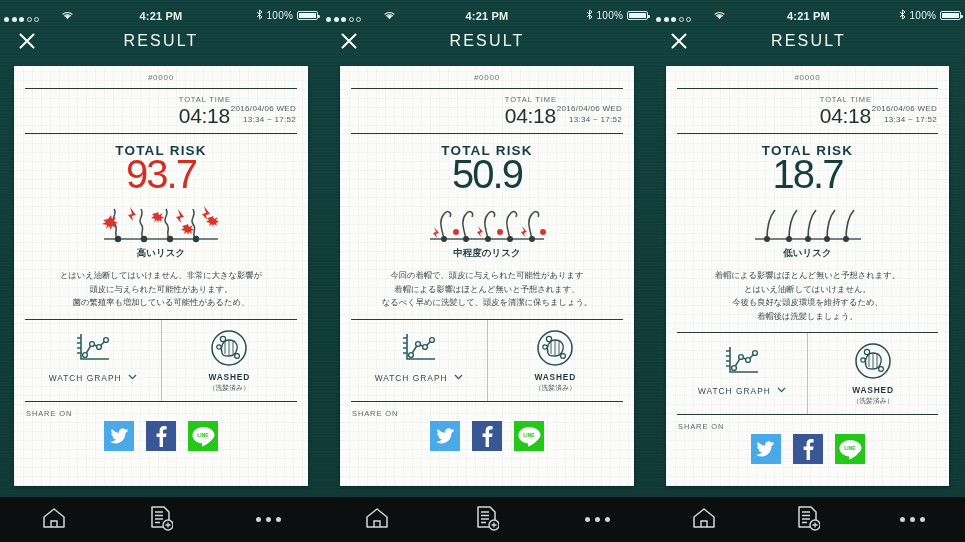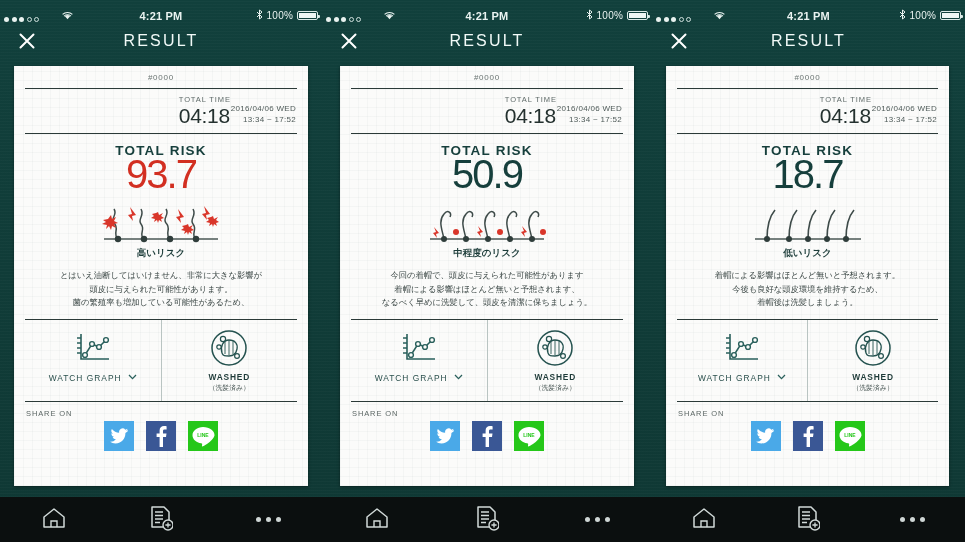--- a/index.html
+++ b/index.html
@@ -643,20 +643,21 @@
                 <circle cx="75" cy="42" r="3"></circle>
               <circle cx="94" cy="42" r="3"></circle>
                 <circle cx="113" cy="42" r="3"></circle>
             </g>
           </svg>
           <div class="risk-label">低いリスク</div>
         </div>
 
         <div class="desc">
           <div>着帽による影響はほとんど無いと予想されます。</div>
+          <div>とはいえ油断してはいけません。</div>
           <div>今後も良好な頭皮環境を維持するため、</div>
           <div>着帽後は洗髪しましょう。</div>
         </div>
 
         <div class="actions">
           <div class="action">
             <span class="act-icon">
               <svg width="40" height="34" viewBox="0 0 40 34">
                   <path d="M8 3 L8 28 L36 28" stroke="#2a605c" stroke-width="1.6" fill="none"></path>
                   <path d="M4 7 L8 7 M4 12 L8 12 M4 17 L8 17 M4 22 L8 22" stroke="#2a605c" stroke-width="1.3"></path>

